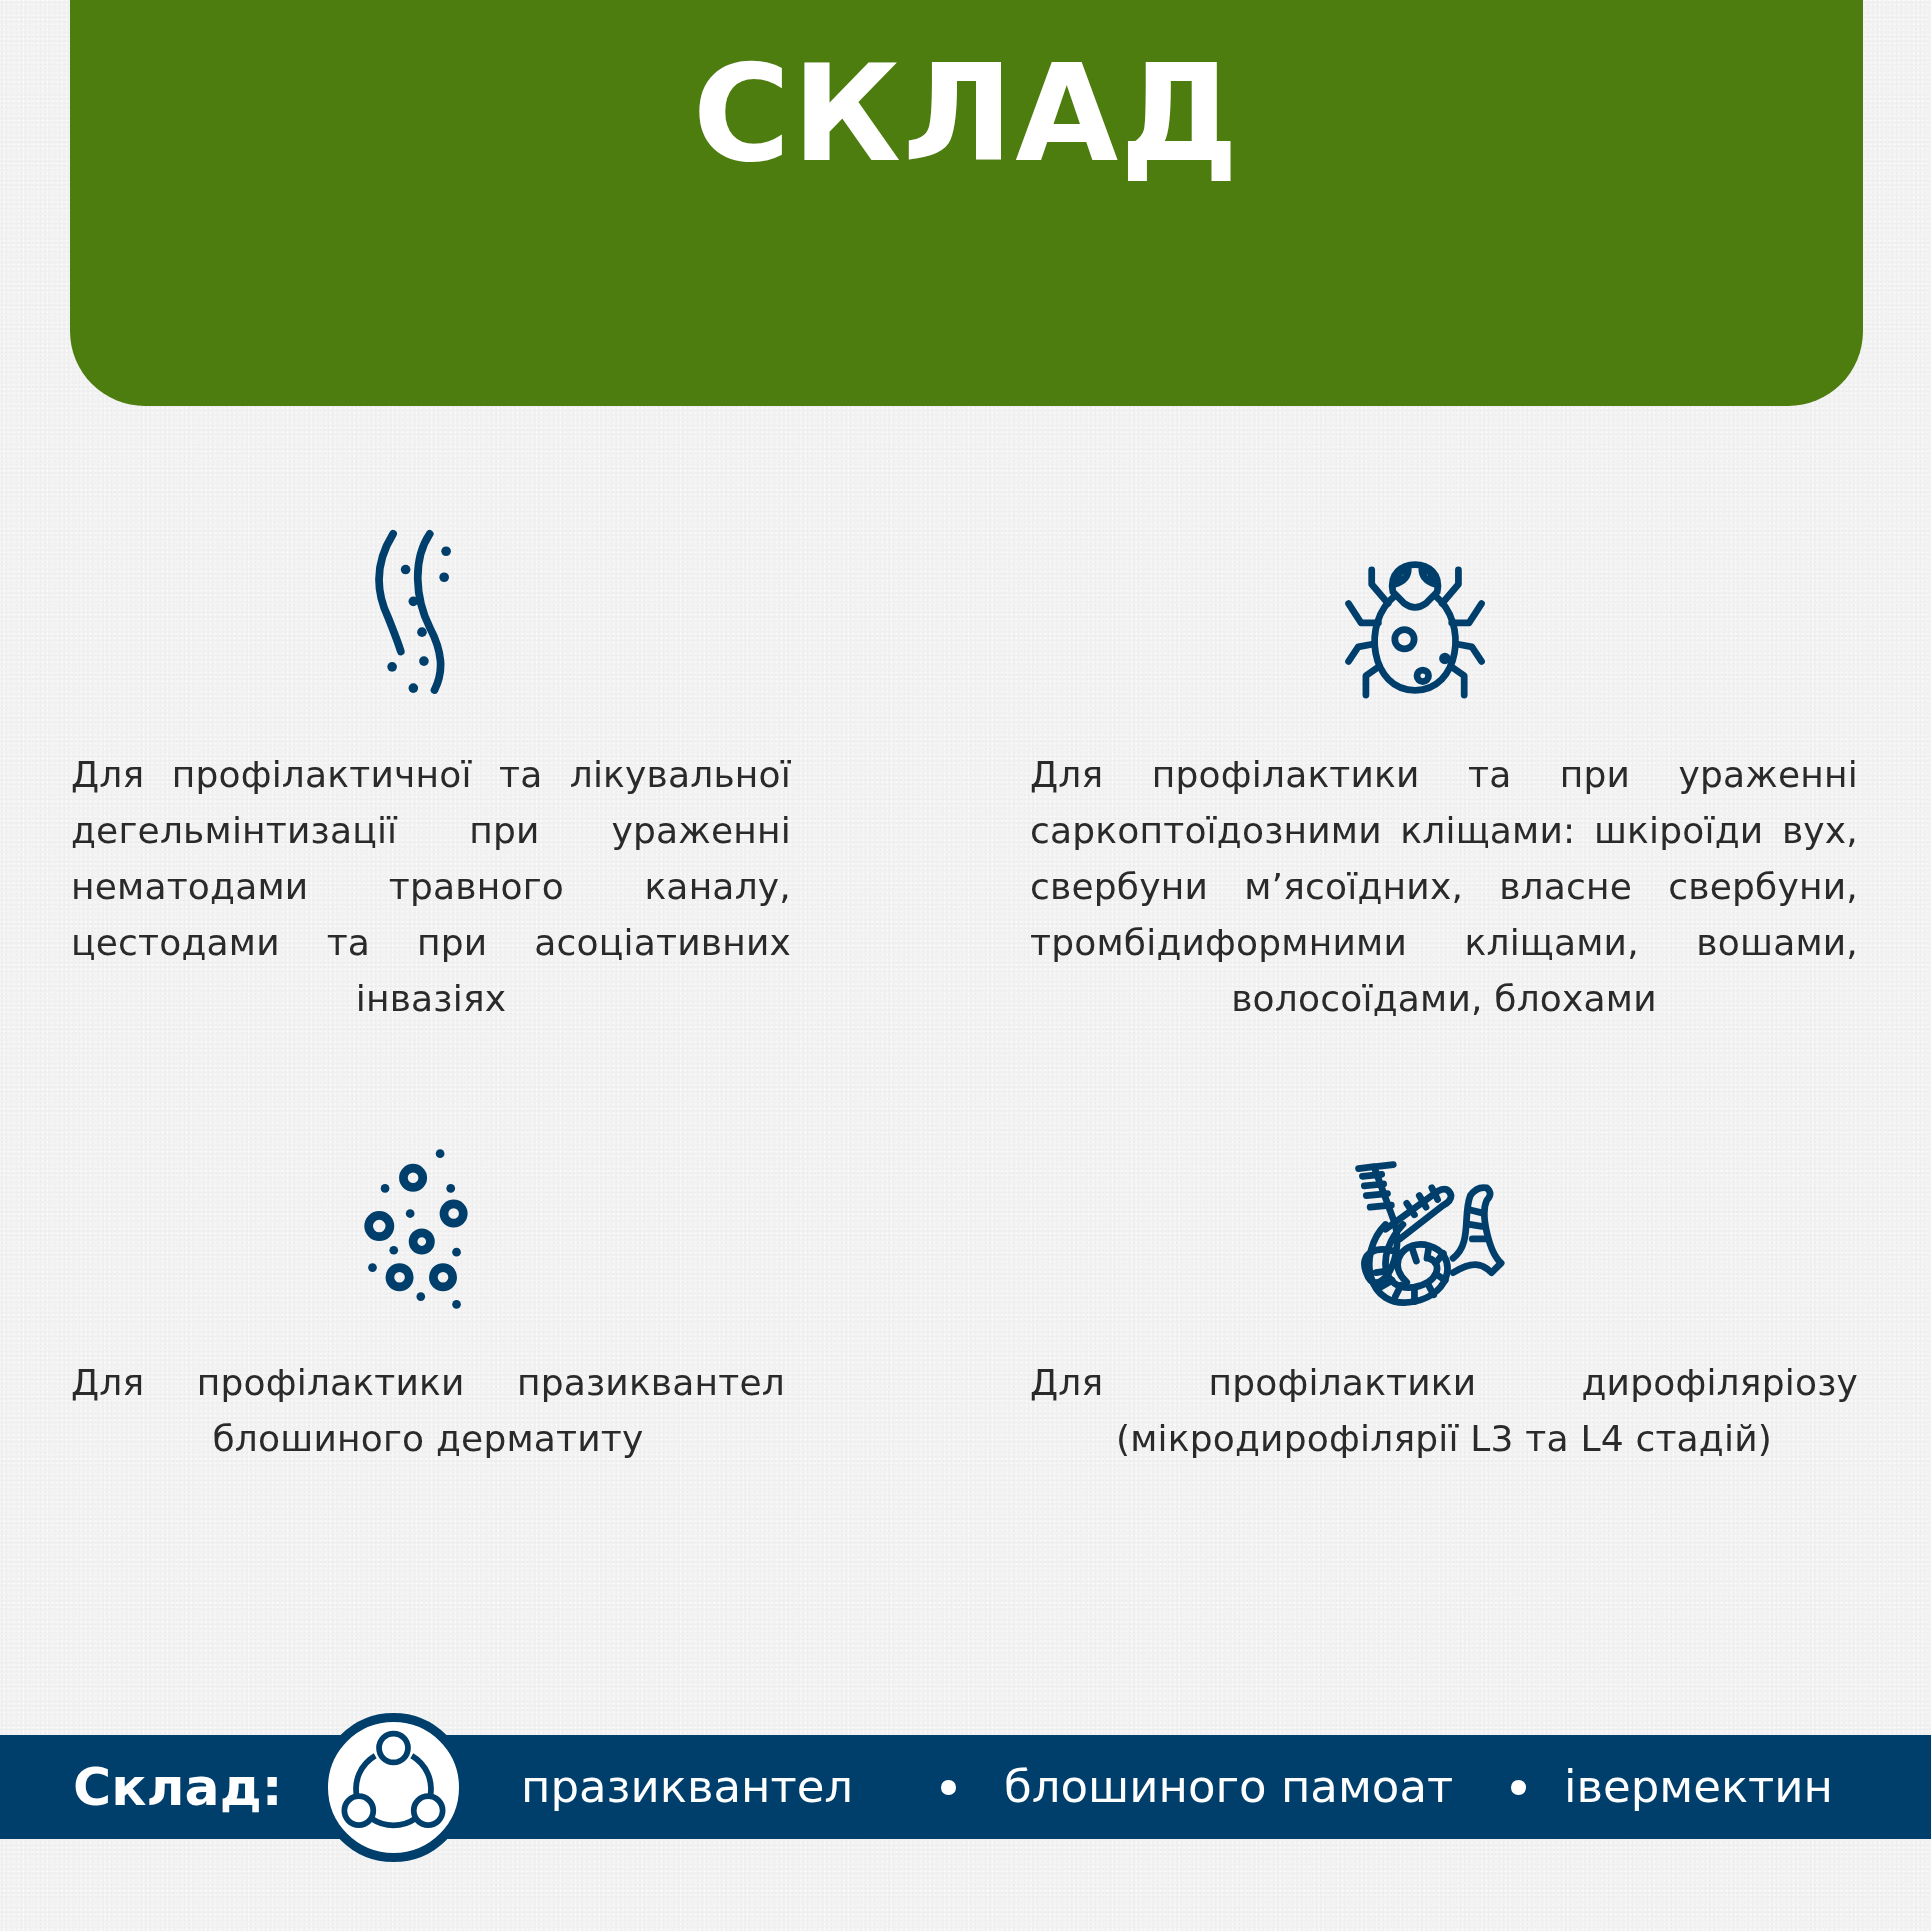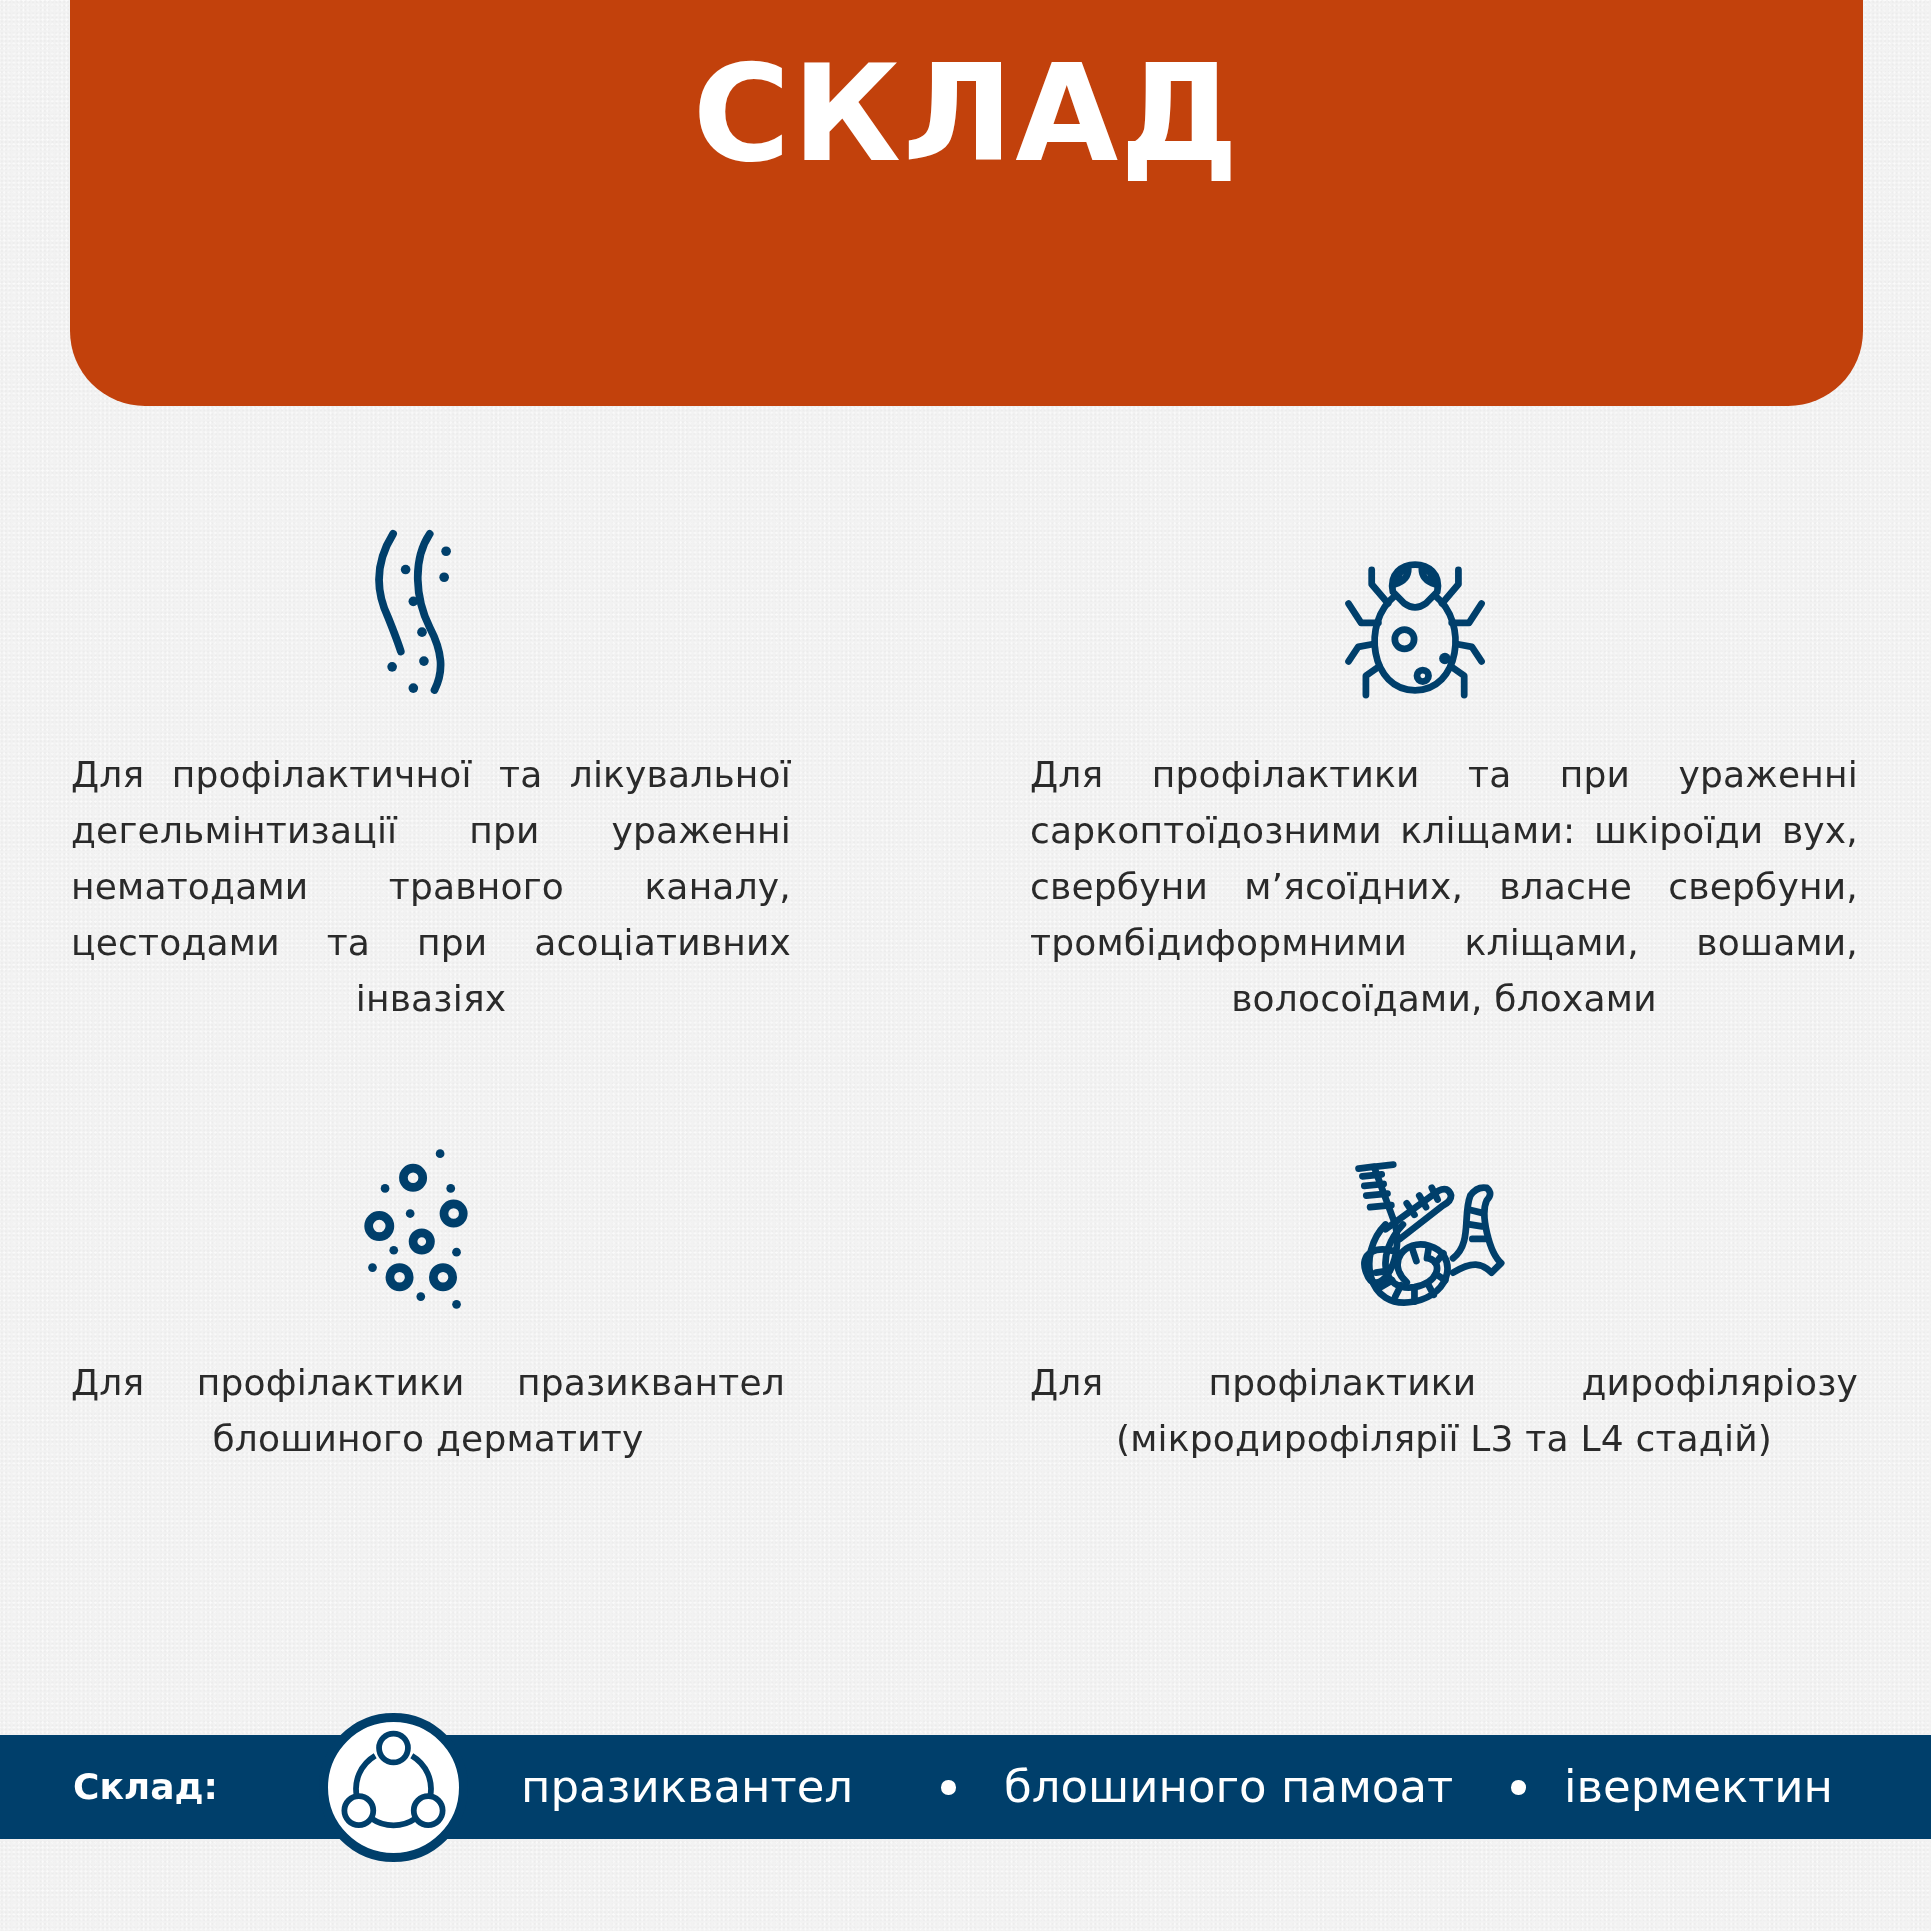--- a/index.html
+++ b/index.html
@@ -8,21 +8,21 @@
       background-color: #f2f2f2;
       background-image:
         radial-gradient(rgba(0,0,0,0.025) 1px, transparent 1.2px),
         radial-gradient(rgba(255,255,255,0.6) 1px, transparent 1.2px);
       background-size: 3.9px 3.9px, 4.8px 4.8px;
       background-position: 0 0, 1.9px 2.9px;
       font-family: "DejaVu Sans", sans-serif;
     }
     .header-panel {
       position: absolute; left: 70px; top: 0; width: 1793px; height: 406px;
-      background: #c2410c;
+      background: #4d7c0f;
       border-radius: 0 0 75px 75px;
     }
     .title-line {
       position: absolute; left: 0; width: 100%; text-align: center;
       color: #ffffff; font-family: "DejaVu Sans", sans-serif; font-weight: bold;
       font-size: 133px; line-height: 1; letter-spacing: 1.9px;
     }
     .title-line.l1 { top: 48px; }
     .title-line.l2 { top: 214px; }
 
@@ -37,21 +37,21 @@
     .t2 { left: 1030px; top: 747px; width: 828px; }
     .t3 { left: 71px; top: 1355px; width: 714px; }
     .t4 { left: 1030px; top: 1355px; width: 828px; }
 
     .band {
       position: absolute; left: 0; top: 1735px; width: 1931px; height: 104px;
       background: #003f6b;
     }
     .band-label {
       position: absolute; left: 73px; top: 1758px; color: #ffffff;
-      font-family: "DejaVu Sans", sans-serif; font-weight: bold; font-size: 36px;
+      font-family: "DejaVu Sans", sans-serif; font-weight: bold; font-size: 52px;
       line-height: 58px;
     }
     .badge {
       position: absolute; left: 319px; top: 1713px; width: 131px; height: 131px;
       border: 9.7px solid #003f6b; border-radius: 50%; background: #ffffff;
     }
     .badge svg { position: absolute; left: 0; top: 0; }
     .ingredient {
       position: absolute; top: 1755px; color: #ffffff;
       font-family: "DejaVu Sans", sans-serif; font-size: 45px; line-height: 64px;

